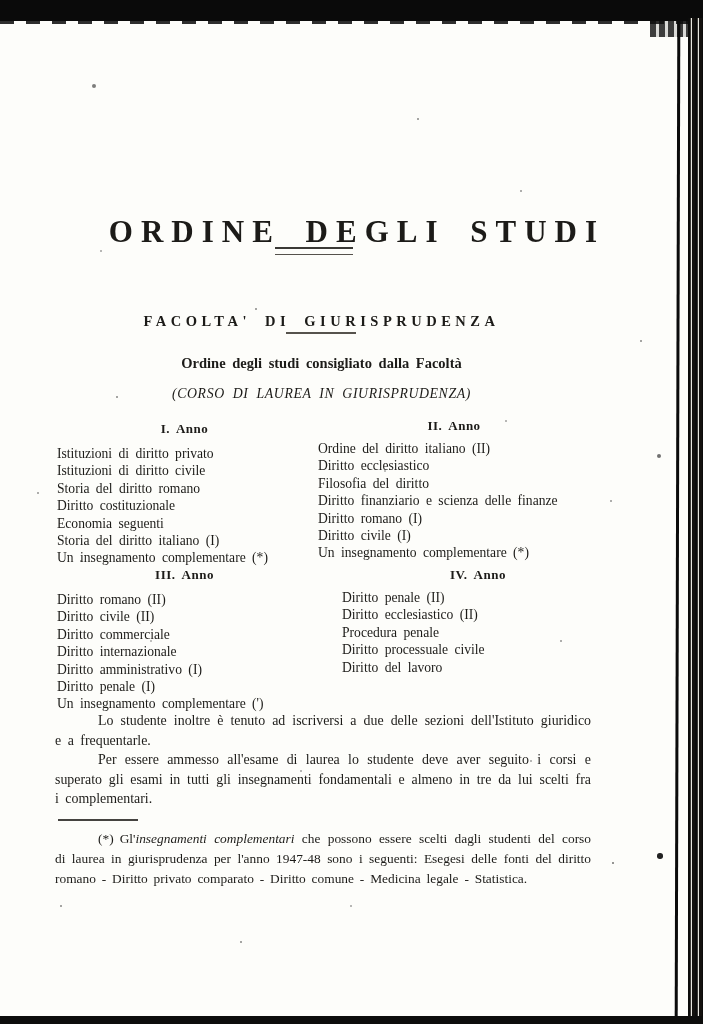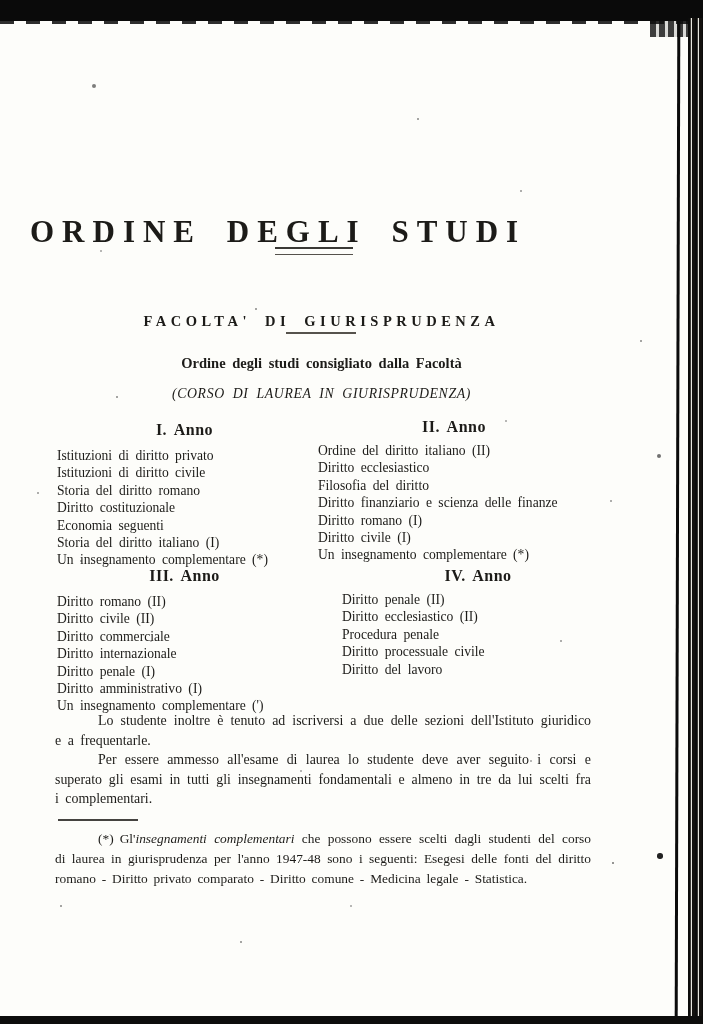--- a/index.html
+++ b/index.html
@@ -13,38 +13,38 @@
   .band-top{position:absolute;left:0;top:0;width:703px;height:21px;background:#0a0a0a;}
   .band-top:after{content:"";position:absolute;left:0;top:21px;width:100%;height:3px;
     background:repeating-linear-gradient(90deg,rgba(10,10,10,.85) 0 14px,rgba(10,10,10,0) 14px 26px);}
   .band-bottom{position:absolute;left:0;bottom:0;width:703px;height:8px;background:#0d0d0c;}
   .edge-line{position:absolute;top:21px;bottom:0;left:676px;width:3px;background:#0b0b0b;transform:rotate(.15deg);}
   .edge-band{position:absolute;top:18px;bottom:0;left:688px;width:15px;
     background:repeating-linear-gradient(90deg,#0c0c0b 0 2px,#3c3a36 2px 3px,#e9e7e0 3px 4px,#14120f 4px 7px);}
   .edge-blotch{position:absolute;left:650px;top:21px;width:53px;height:16px;
     background:repeating-linear-gradient(90deg,rgba(12,12,12,.8) 0 6px,rgba(12,12,12,.15) 6px 9px);}
   
-  .title{position:absolute;left:30px;top:193px;width:575px;text-align:left;
+  .title{position:absolute;left:30px;top:193px;width:575px;text-align:right;
     font-size:31px;font-weight:bold;letter-spacing:8px;word-spacing:9px;white-space:nowrap;}
   .double-rule{position:absolute;left:275px;top:247px;width:78px;height:5px;
     border-top:2px solid #3a3935;border-bottom:1px solid #55524c;}
   .faculty{position:absolute;left:30px;top:301px;width:583px;text-align:center;
     font-size:14.5px;font-weight:bold;letter-spacing:4.5px;word-spacing:6px;white-space:nowrap;}
   .faculty-rule{position:absolute;left:286px;top:332px;width:70px;height:2px;background:#56534d;}
   .subtitle-bold{position:absolute;left:30px;top:355px;width:583px;text-align:center;
     font-size:14.5px;font-weight:bold;word-spacing:3px;}
   .subtitle-italic{position:absolute;left:30px;top:386px;width:583px;text-align:center;
     font-style:italic;font-size:13.8px;letter-spacing:.6px;word-spacing:4px;}
   
   .year-block{position:absolute;font-size:13.6px;}
   .yb-1{left:57px;top:421px;width:255px;}
   .yb-2{left:318px;top:418px;width:272px;}
   .yb-3{left:57px;top:567px;width:255px;}
   .yb-4{left:318px;top:567px;width:272px;margin-left:24px;}
-  .year-label{text-align:center;font-weight:bold;font-size:16px;letter-spacing:.5px;margin-bottom:8px;word-spacing:3px;}
+  .year-label{text-align:center;font-weight:bold;font-size:13px;letter-spacing:.5px;margin-bottom:8px;word-spacing:3px;}
   .yb-2 .year-label,.yb-4 .year-label{margin-bottom:6px;}
   .course-list div{line-height:17.4px;word-spacing:3px;white-space:nowrap;}
   
   .paragraphs{position:absolute;left:55px;top:711px;width:536px;
     font-size:13.9px;line-height:19.6px;text-align:justify;text-align-last:left;word-spacing:3px;}
   .paragraphs p{margin:0;text-indent:43px;}
   
   .fn-rule{position:absolute;left:58px;top:819px;width:80px;height:2px;background:#454340;}
   .footnote{position:absolute;left:55px;top:829px;width:536px;
     font-size:13.4px;line-height:20px;text-align:justify;text-align-last:left;word-spacing:2.5px;text-indent:43px;}
@@ -113,22 +113,22 @@
       </div>
   </div>
 
   <div class="year-block yb-3">
     <div class="year-label">III. Anno</div>
     <div class="course-list">
         <div>Diritto romano (II)</div>
         <div>Diritto civile (II)</div>
         <div>Diritto commerciale</div>
         <div>Diritto internazionale</div>
+        <div>Diritto amministrativo (I)</div>
         <div>Diritto penale (I)</div>
-        <div>Diritto amministrativo (I)</div>
         <div>Un insegnamento complementare (')</div>
       </div>
   </div>
 
   <div class="year-block yb-4">
     <div class="year-label">IV. Anno</div>
     <div class="course-list">
         <div>Diritto penale (II)</div>
         <div>Diritto ecclesiastico (II)</div>
         <div>Procedura penale</div>

